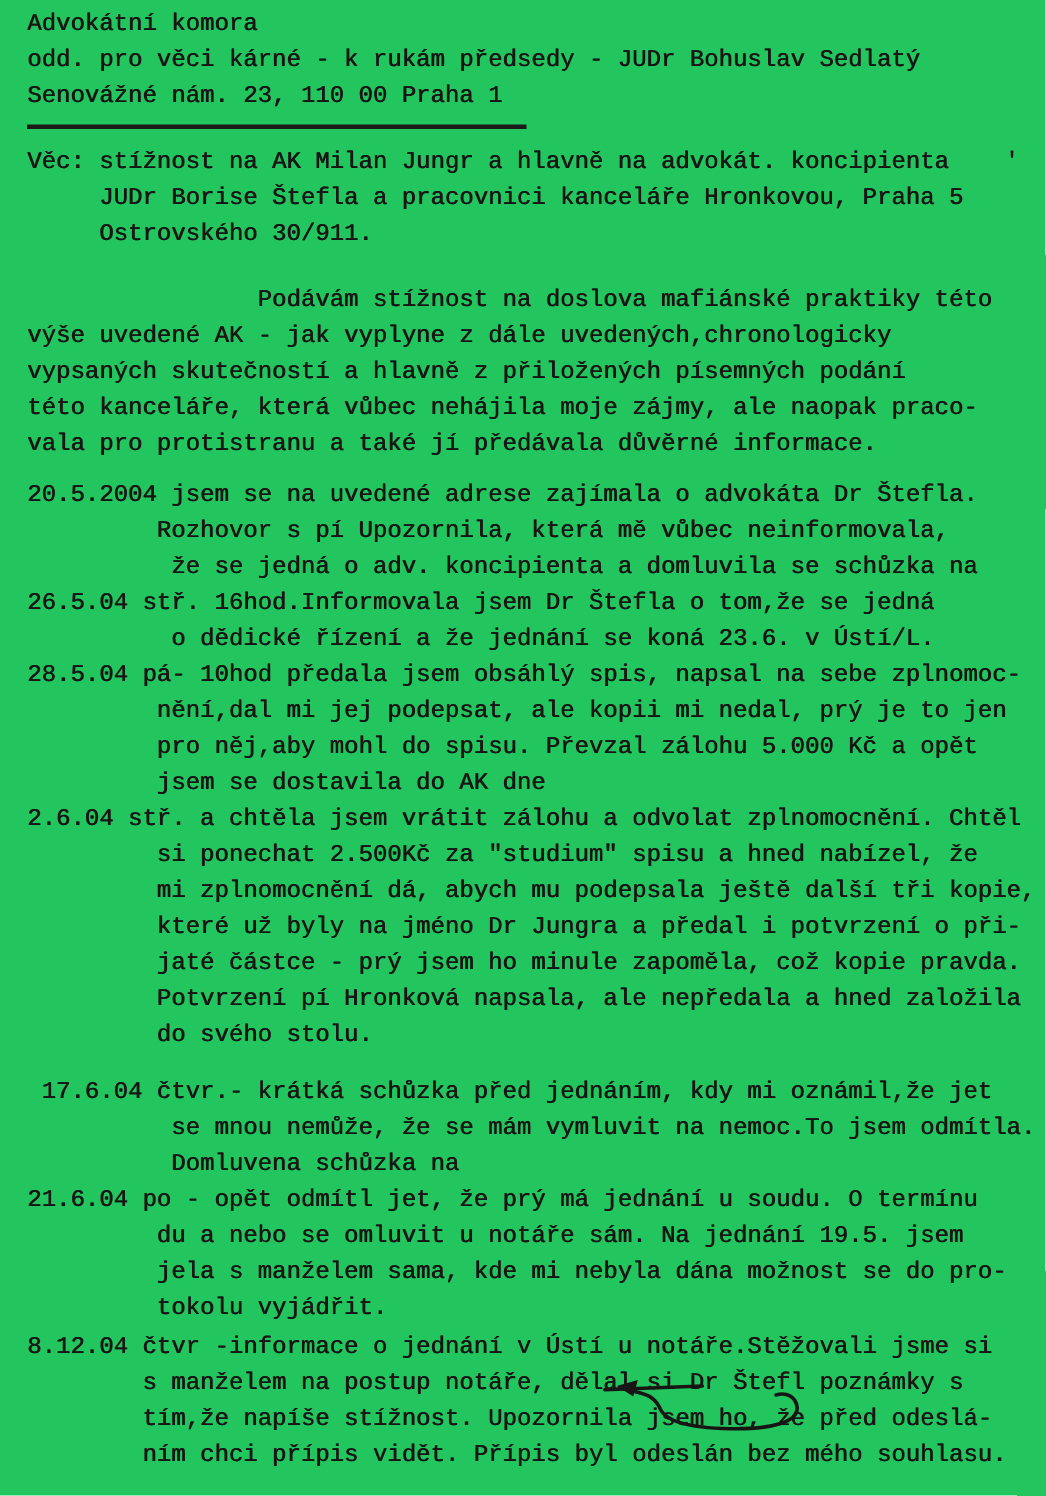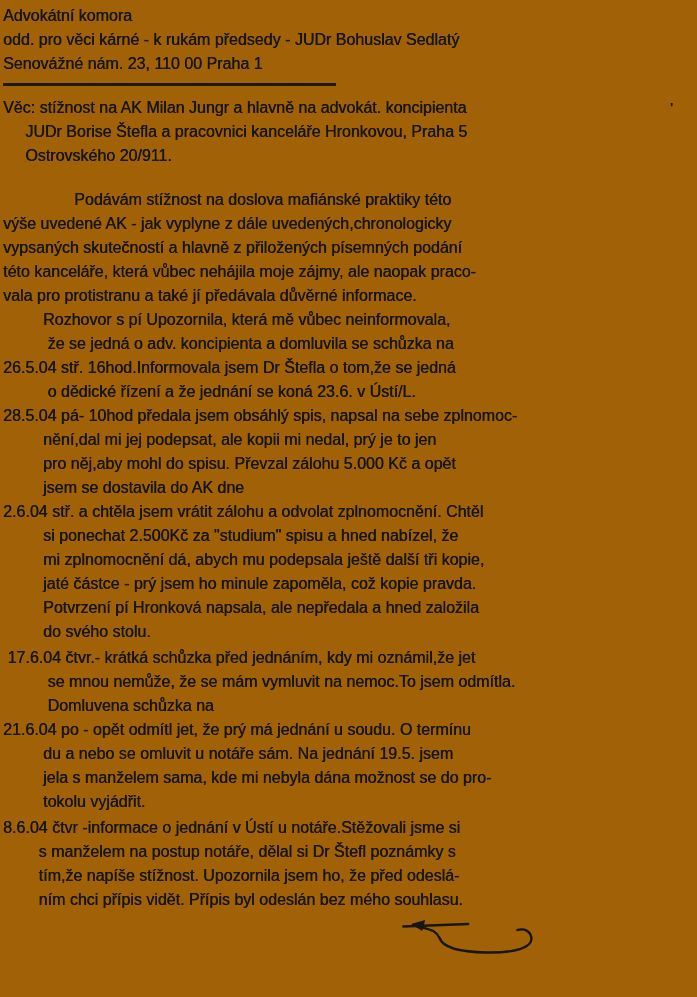--- a/index.html
+++ b/index.html
@@ -1,23 +1,23 @@
 <!DOCTYPE html>
 <html><head>
 <meta charset="utf-8">
 <style>
   html,body { margin:0; padding:0; background:#ffffff; }
   .page {
     position:relative;
     width:697px; height:997px;
     box-sizing:border-box;
-    padding:4px 0 0 3px;
-    background:#a16207;
+    padding:4px 0 0 18px;
+    background:#22c55e;
     color:#171615;
-    font-family:Liberation Sans, sans-serif;
+    font-family:Liberation Mono, monospace;
     font-size:16px;
     line-height:24px;
     overflow:hidden;
   }
   .line {
     white-space:pre;
     height:24px;
     text-shadow:0.45px 0 0 currentColor; 
   }
   .divider {
@@ -46,48 +46,50 @@
 <div class="page">
   <div id="header">
       <div class="line">Advokátní komora</div>
       <div class="line">odd. pro věci kárné - k rukám předsedy - JUDr Bohuslav Sedlatý</div>
       <div class="line">Senovážné nám. 23, 110 00 Praha 1</div>
     </div>
   <hr class="divider">
   <div id="bodytext">
       <div class="line">Věc: stížnost na AK Milan Jungr a hlavně na advokát. koncipienta</div>
       <div class="line">     JUDr Borise Štefla a pracovnici kanceláře Hronkovou, Praha 5</div>
-      <div class="line">     Ostrovského 20/911.</div>
+      <div class="line">     Ostrovského 30/911.</div>
       <div class="line" style="margin-top: 20px;">                Podávám stížnost na doslova mafiánské praktiky této</div>
       <div class="line">výše uvedené AK - jak vyplyne z dále uvedených,chronologicky</div>
       <div class="line">vypsaných skutečností a hlavně z přiložených písemných podání</div>
       <div class="line">této kanceláře, která vůbec nehájila moje zájmy, ale naopak praco-</div>
       <div class="line">vala pro protistranu a také jí předávala důvěrné informace.</div>
+      <div class="line" style="margin-top: 10px;">20.5.2004 jsem se na uvedené adrese zajímala o advokáta Dr Štefla.</div>
       <div class="line">         Rozhovor s pí Upozornila, která mě vůbec neinformovala,</div>
       <div class="line">          že se jedná o adv. koncipienta a domluvila se schůzka na</div>
       <div class="line">26.5.04 stř. 16hod.Informovala jsem Dr Štefla o tom,že se jedná</div>
       <div class="line">          o dědické řízení a že jednání se koná 23.6. v Ústí/L.</div>
       <div class="line">28.5.04 pá- 10hod předala jsem obsáhlý spis, napsal na sebe zplnomoc-</div>
       <div class="line">         nění,dal mi jej podepsat, ale kopii mi nedal, prý je to jen</div>
       <div class="line">         pro něj,aby mohl do spisu. Převzal zálohu 5.000 Kč a opět</div>
       <div class="line">         jsem se dostavila do AK dne</div>
       <div class="line">2.6.04 stř. a chtěla jsem vrátit zálohu a odvolat zplnomocnění. Chtěl</div>
       <div class="line">         si ponechat 2.500Kč za "studium" spisu a hned nabízel, že</div>
       <div class="line">         mi zplnomocnění dá, abych mu podepsala ještě další tři kopie,</div>
+      <div class="line">         které už byly na jméno Dr Jungra a předal i potvrzení o při-</div>
       <div class="line">         jaté částce - prý jsem ho minule zapoměla, což kopie pravda.</div>
       <div class="line">         Potvrzení pí Hronková napsala, ale nepředala a hned založila</div>
       <div class="line">         do svého stolu.</div>
-      <div class="line" style="margin-top: 2px;"> 17.6.04 čtvr.- krátká schůzka před jednáním, kdy mi oznámil,že jet</div>
+      <div class="line" style="margin-top: 14px;"> 17.6.04 čtvr.- krátká schůzka před jednáním, kdy mi oznámil,že jet</div>
       <div class="line">          se mnou nemůže, že se mám vymluvit na nemoc.To jsem odmítla.</div>
       <div class="line">          Domluvena schůzka na</div>
       <div class="line">21.6.04 po - opět odmítl jet, že prý má jednání u soudu. O termínu</div>
       <div class="line">         du a nebo se omluvit u notáře sám. Na jednání 19.5. jsem</div>
       <div class="line">         jela s manželem sama, kde mi nebyla dána možnost se do pro-</div>
       <div class="line">         tokolu vyjádřit.</div>
-      <div class="line" style="margin-top: 2px;">8.6.04 čtvr -informace o jednání v Ústí u notáře.Stěžovali jsme si</div>
+      <div class="line" style="margin-top: 2px;">8.12.04 čtvr -informace o jednání v Ústí u notáře.Stěžovali jsme si</div>
       <div class="line">        s manželem na postup notáře, dělal si Dr Štefl poznámky s</div>
       <div class="line">        tím,že napíše stížnost. Upozornila jsem ho, že před odeslá-</div>
       <div class="line">        ním chci přípis vidět. Přípis byl odeslán bez mého souhlasu.</div>
     </div>
   <div class="stray-mark">'</div>
   <svg id="annot" viewBox="0 0 697 997">
       <path d="M 403.2 926.5 L 468.2 924" fill="none" stroke="#171615" stroke-width="2.4" stroke-linecap="round"></path>
       <path d="M 413.2 925 C 430.2 930, 434.59999999999997 929, 439.59999999999997 938 C 442.59999999999997 947, 458.59999999999997 952, 486.59999999999997 952.5 C 514.5999999999999 953, 532.4 948, 531.4 938 C 530.4 931, 524.4 928, 517.4 930" fill="none" stroke="#171615" stroke-width="2.4" stroke-linecap="round"></path>
       <path d="M 411.2 924 L 425.2 920 L 422.2 931 Z" fill="#171615"></path>
     </svg>

